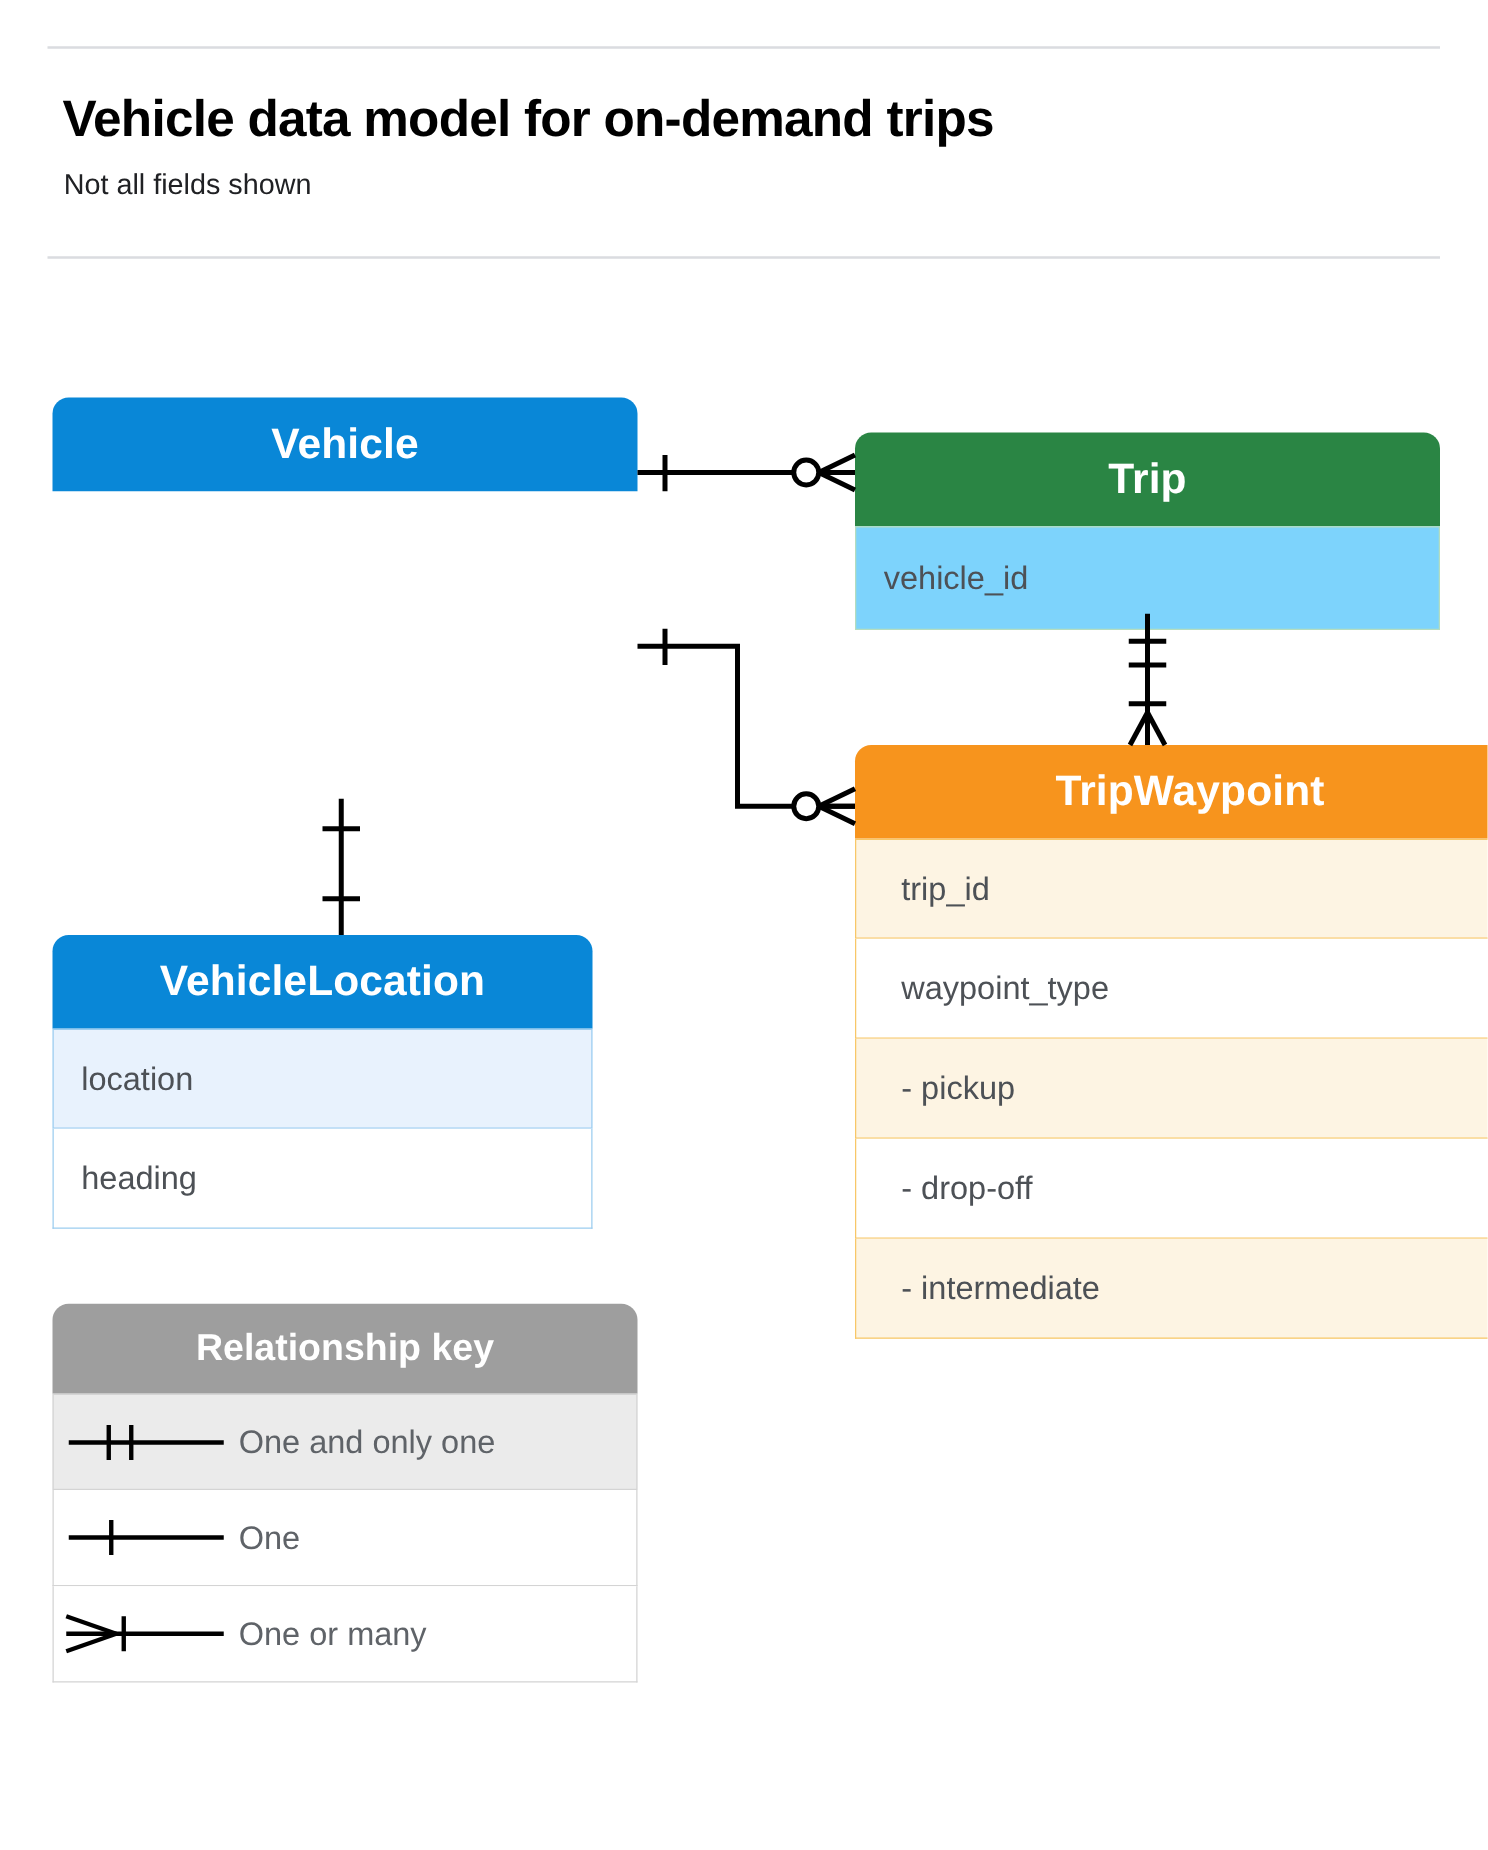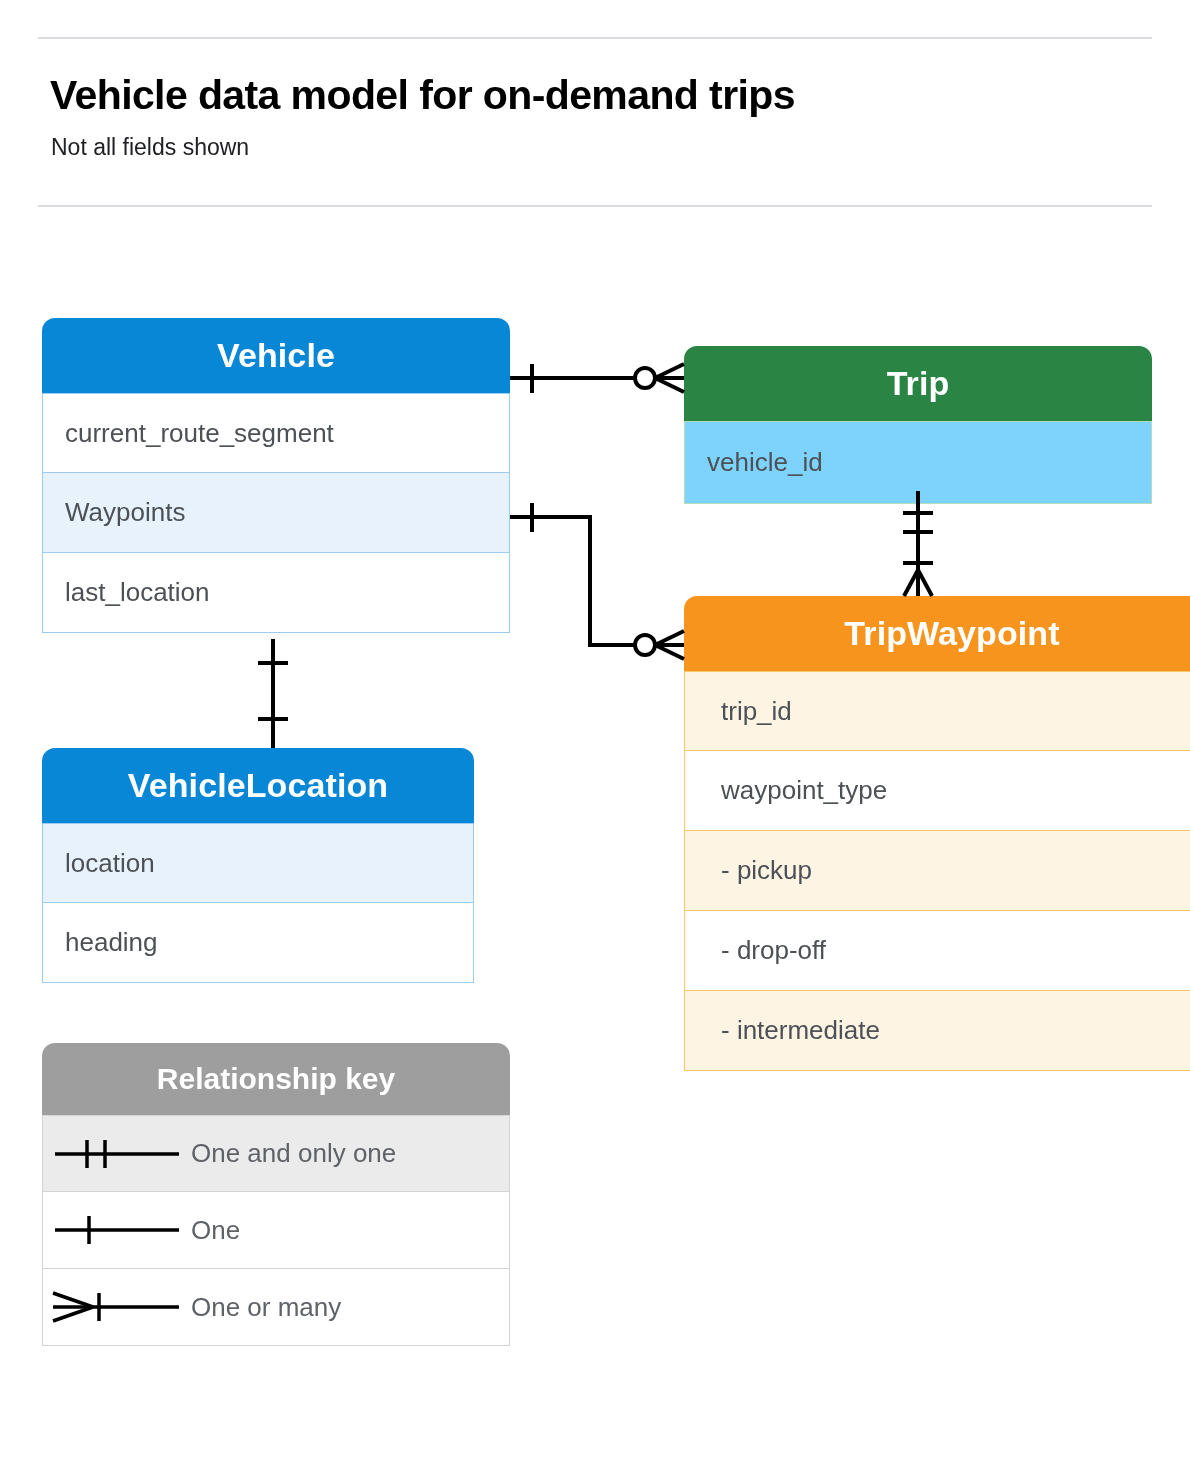--- a/index.html
+++ b/index.html
@@ -148,25 +148,20 @@
 </head>
 <body>
 
 <div class="rule" id="rule-top"></div>
 <div id="page-title">Vehicle data model for on-demand trips</div>
 <div id="page-subtitle">Not all fields shown</div>
 <div class="rule" id="rule-bottom"></div>
 
 <div class="entity blue" id="entity-vehicle" style="left:42px; top:318px; width:468px;">
   <div class="entity-header" style="height:75px;">Vehicle</div>
-  <div class="entity-rows">
-    <div class="entity-row plain first" style="height:80px;">current_route_segment</div>
-    <div class="entity-row alt" style="height:80px;">Waypoints</div>
-    <div class="entity-row plain" style="height:80px;">last_location</div>
-  </div>
 </div>
 
 <div class="entity green" id="entity-trip" style="left:684px; top:333px; width:468px;margin-top:13px;">
   <div class="entity-header" style="height:75px;">Trip</div>
   <div class="entity-rows">
     <div class="entity-row alt first" style="height:83px;">vehicle_id</div>
   </div>
 </div>
 
 <div class="entity orange" id="entity-tripwaypoint" style="left:684px; top:596px; width:536px;">

